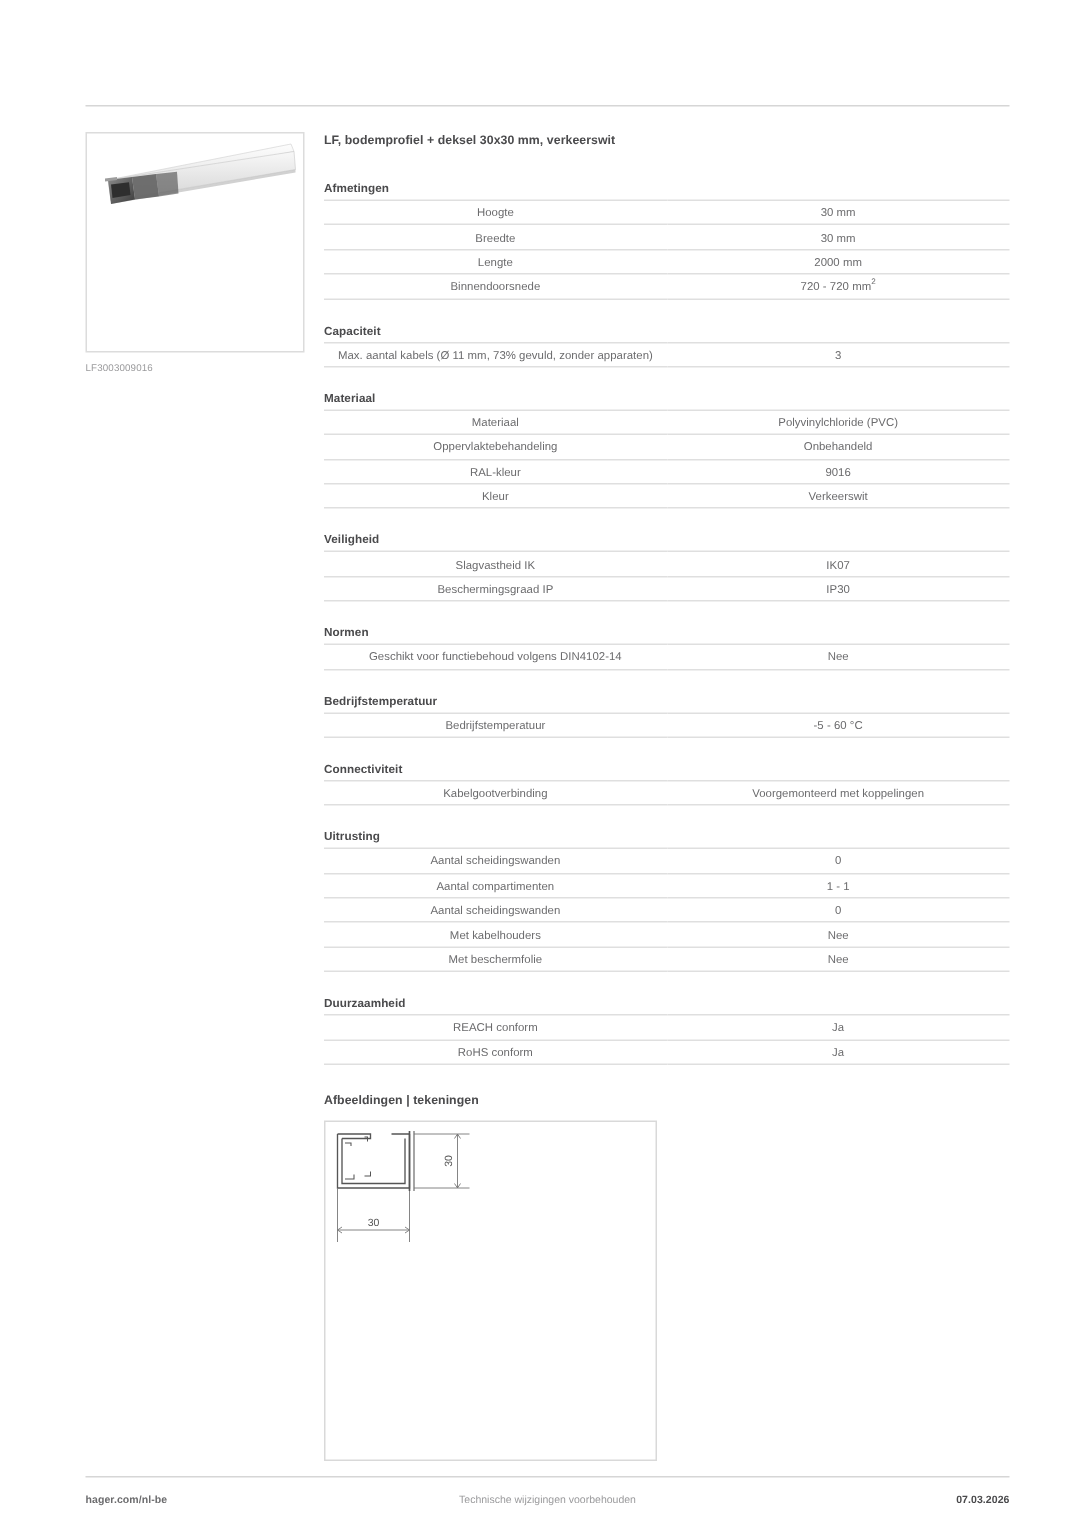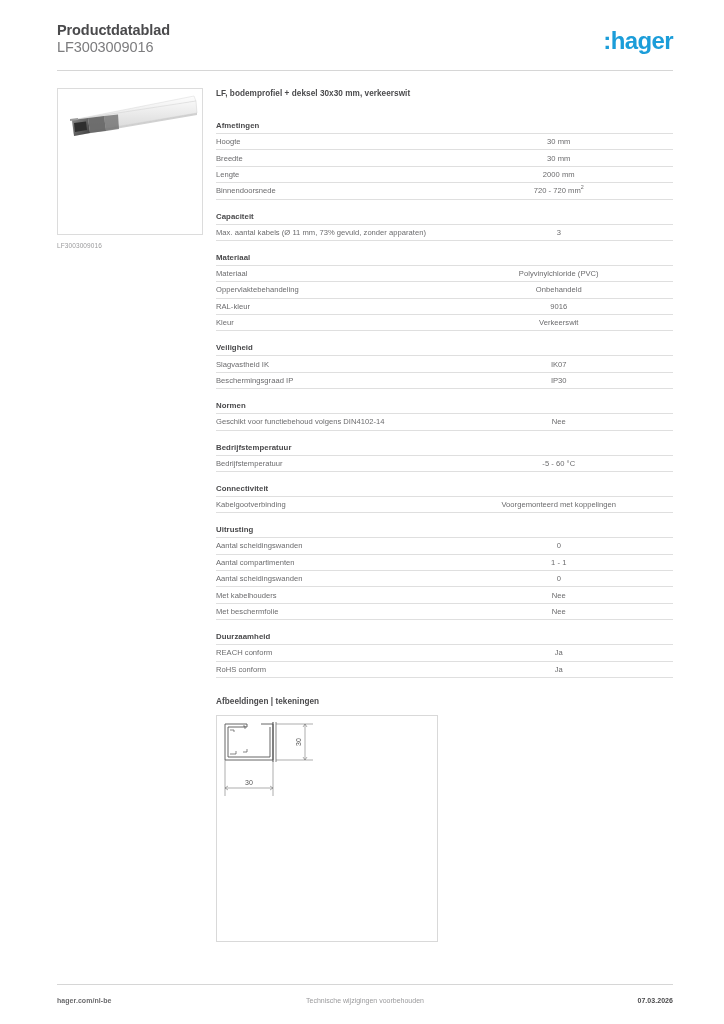--- a/index.html
+++ b/index.html
@@ -106,41 +106,42 @@
     line-height: 11px;
   }
 
   .group { margin-bottom: 12px; }
   .group-title {
     font-size: 7.8px;
     font-weight: bold;
     color: #4a4a4c;
     padding-bottom: 3px;
     letter-spacing: 0.05px;
+    margin-top: 16px;
   }
   table.spec {
     width: 100%;
     border-collapse: collapse;
     table-layout: fixed;
   }
   table.spec tr {
     border-top: 1px solid #dfdfdf;
   }
   table.spec tr:last-child {
     border-bottom: 1px solid #dfdfdf;
   }
   table.spec td {
     font-size: 7.6px;
     color: #6b6b6d;
     padding: 3.2px 0 3.2px 0;
     line-height: 9px;
     letter-spacing: 0.02px;
     vertical-align: top;
   }
-  table.spec td.label { text-align: left; }
+  table.spec td.label { text-align: center; }
   table.spec td.value { text-align: center; }
   sup { font-size: 5.4px; vertical-align: super; line-height: 0; }
 
   
   .draw-title {
     font-size: 8.2px;
     font-weight: bold;
     color: #4a4a4c;
     margin: 19px 0 9px 0;
     letter-spacing: 0.05px;
@@ -183,25 +184,20 @@
   .footer .f-right {
     position: absolute; right: 0; top: 0;
     font-weight: bold; color: #4a4a4c; letter-spacing: 0.05px;
   }
 </style>
 </head>
 <body>
 
 <div class="page">
 
-  <div class="header">
-    <div class="doc-title">Productdatablad</div>
-    <div class="doc-ref">LF3003009016</div>
-    <div class="logo">:hager</div>
-  </div>
   <div class="header-rule"></div>
 
   <div class="product-box">
     <svg class="prod-svg" viewBox="0 0 144 145" preserveAspectRatio="none">
       <defs>
         <linearGradient id="barTop" x1="0" y1="0" x2="0" y2="1">
           <stop offset="0%" stop-color="#fdfdfd"></stop>
           <stop offset="100%" stop-color="#e2e2e2"></stop>
         </linearGradient>
         <linearGradient id="barFace" x1="0" y1="0" x2="0" y2="1">

